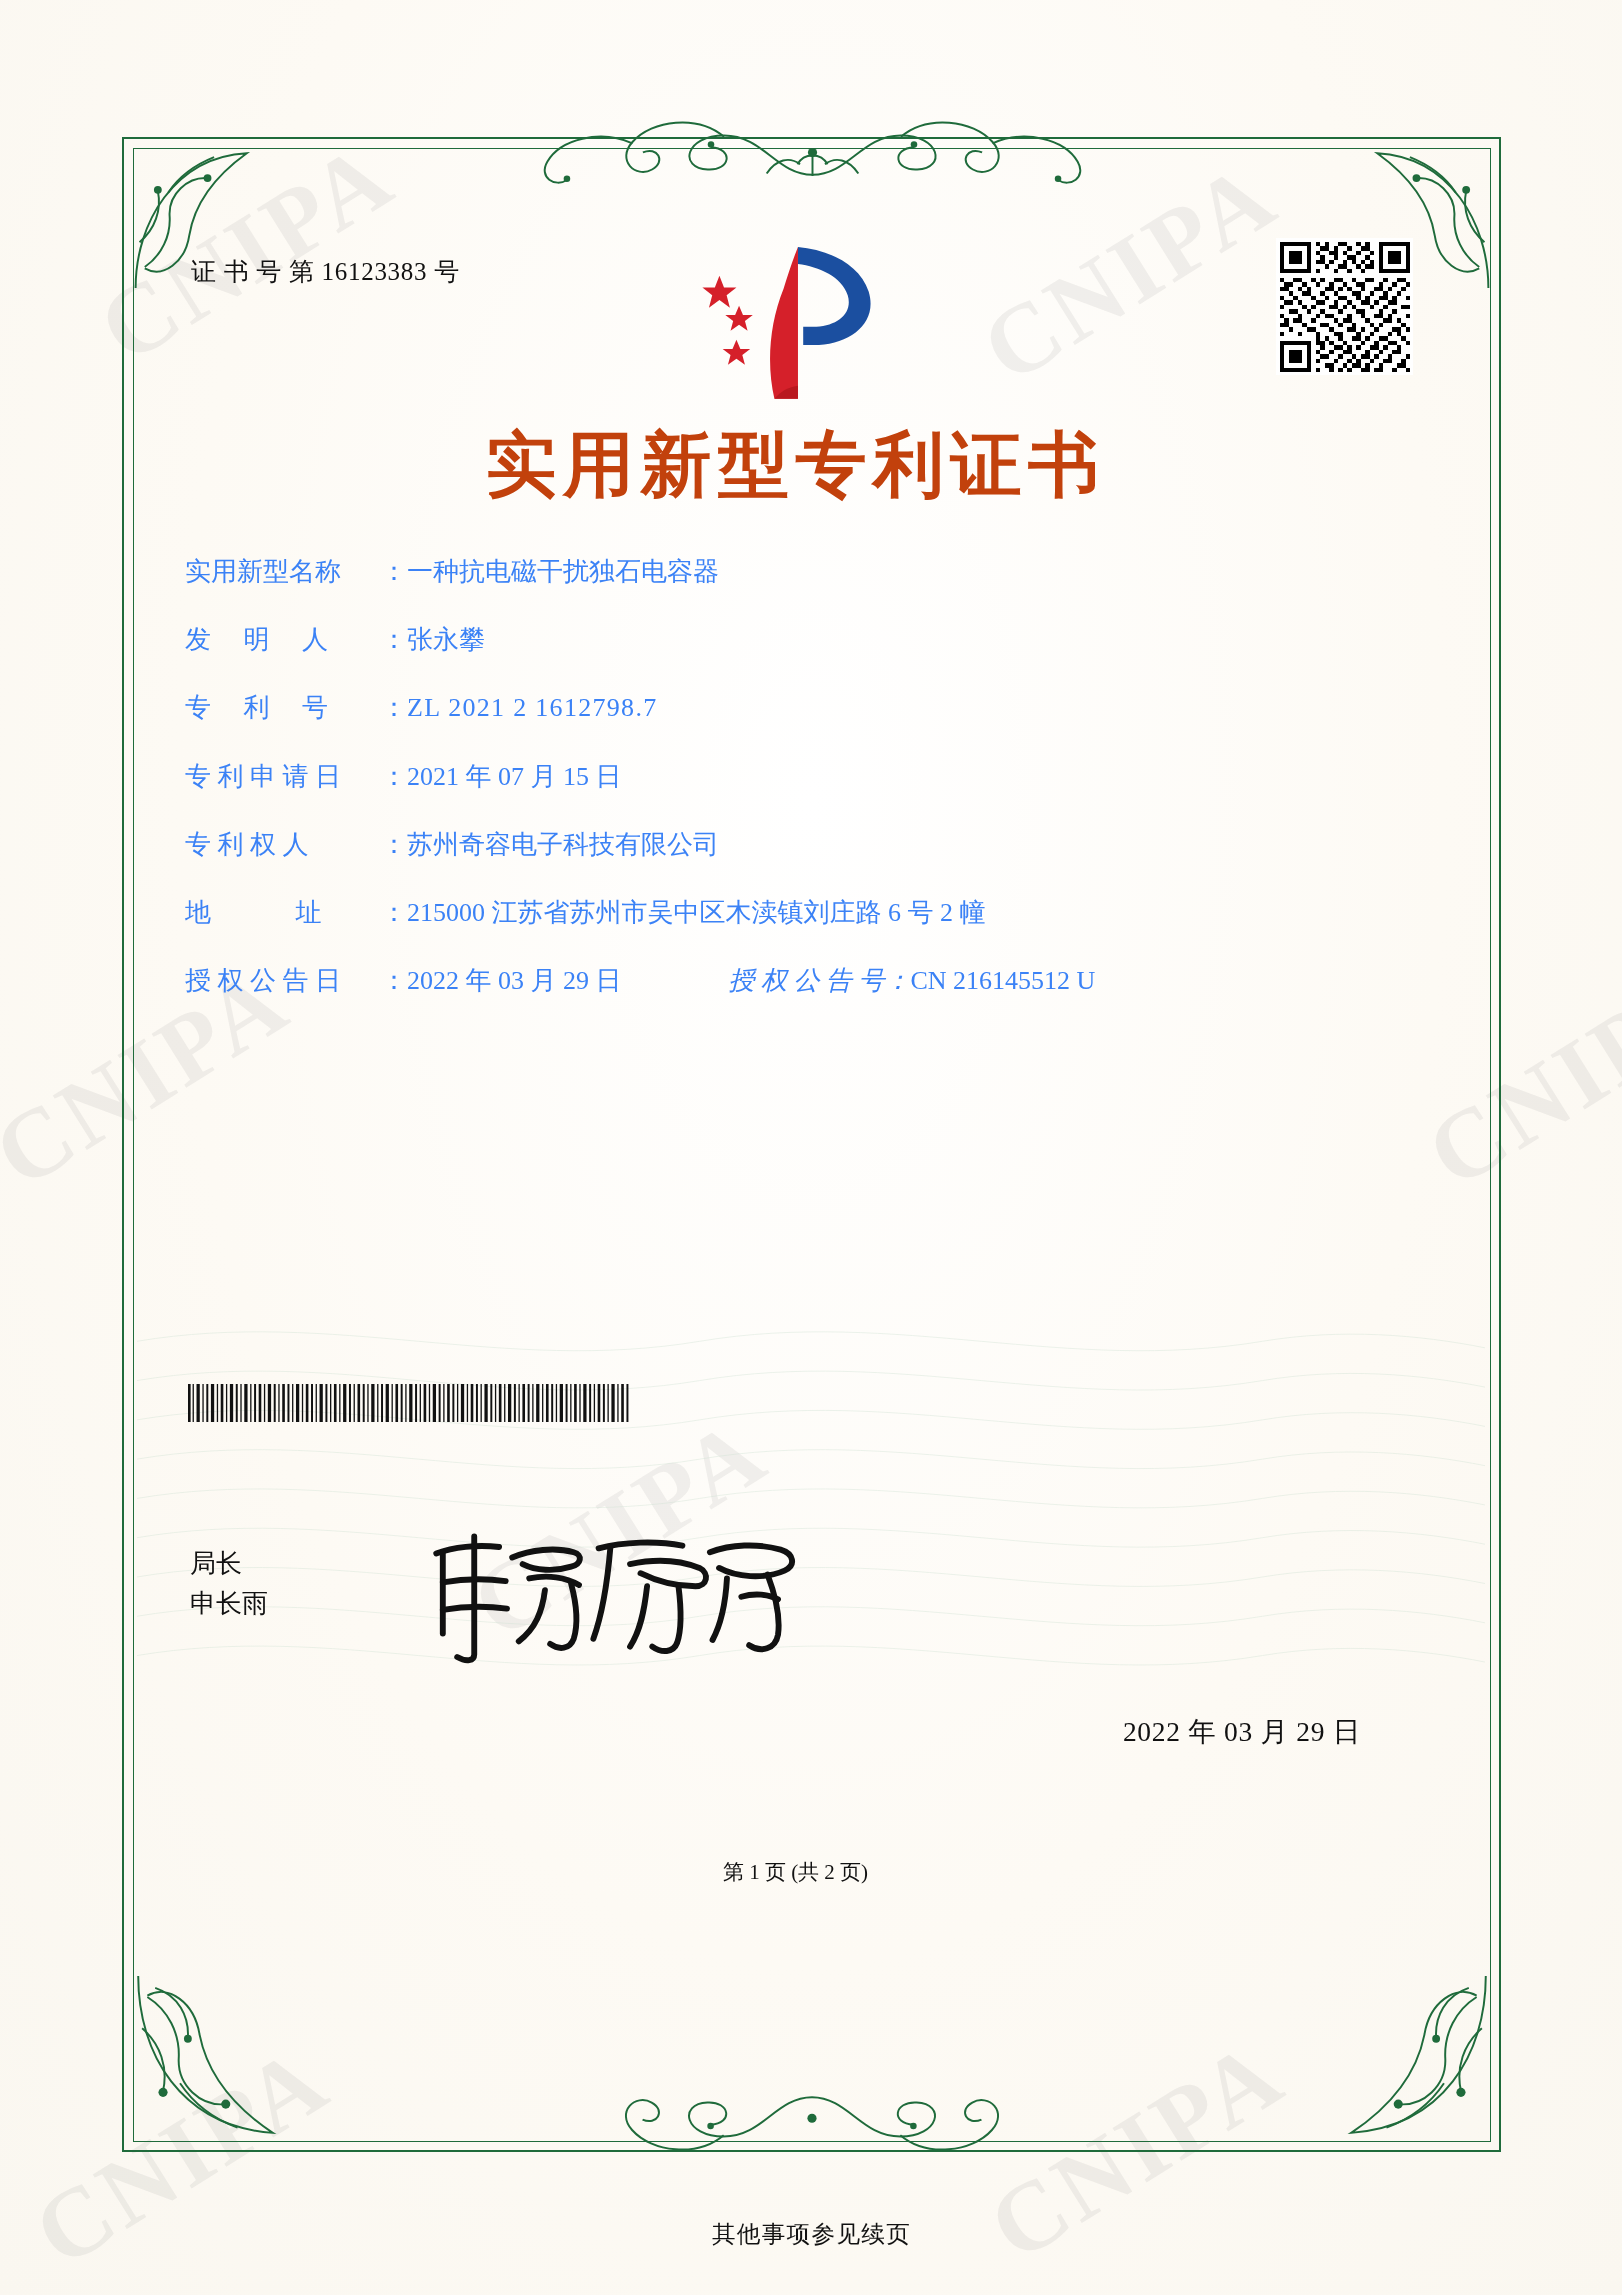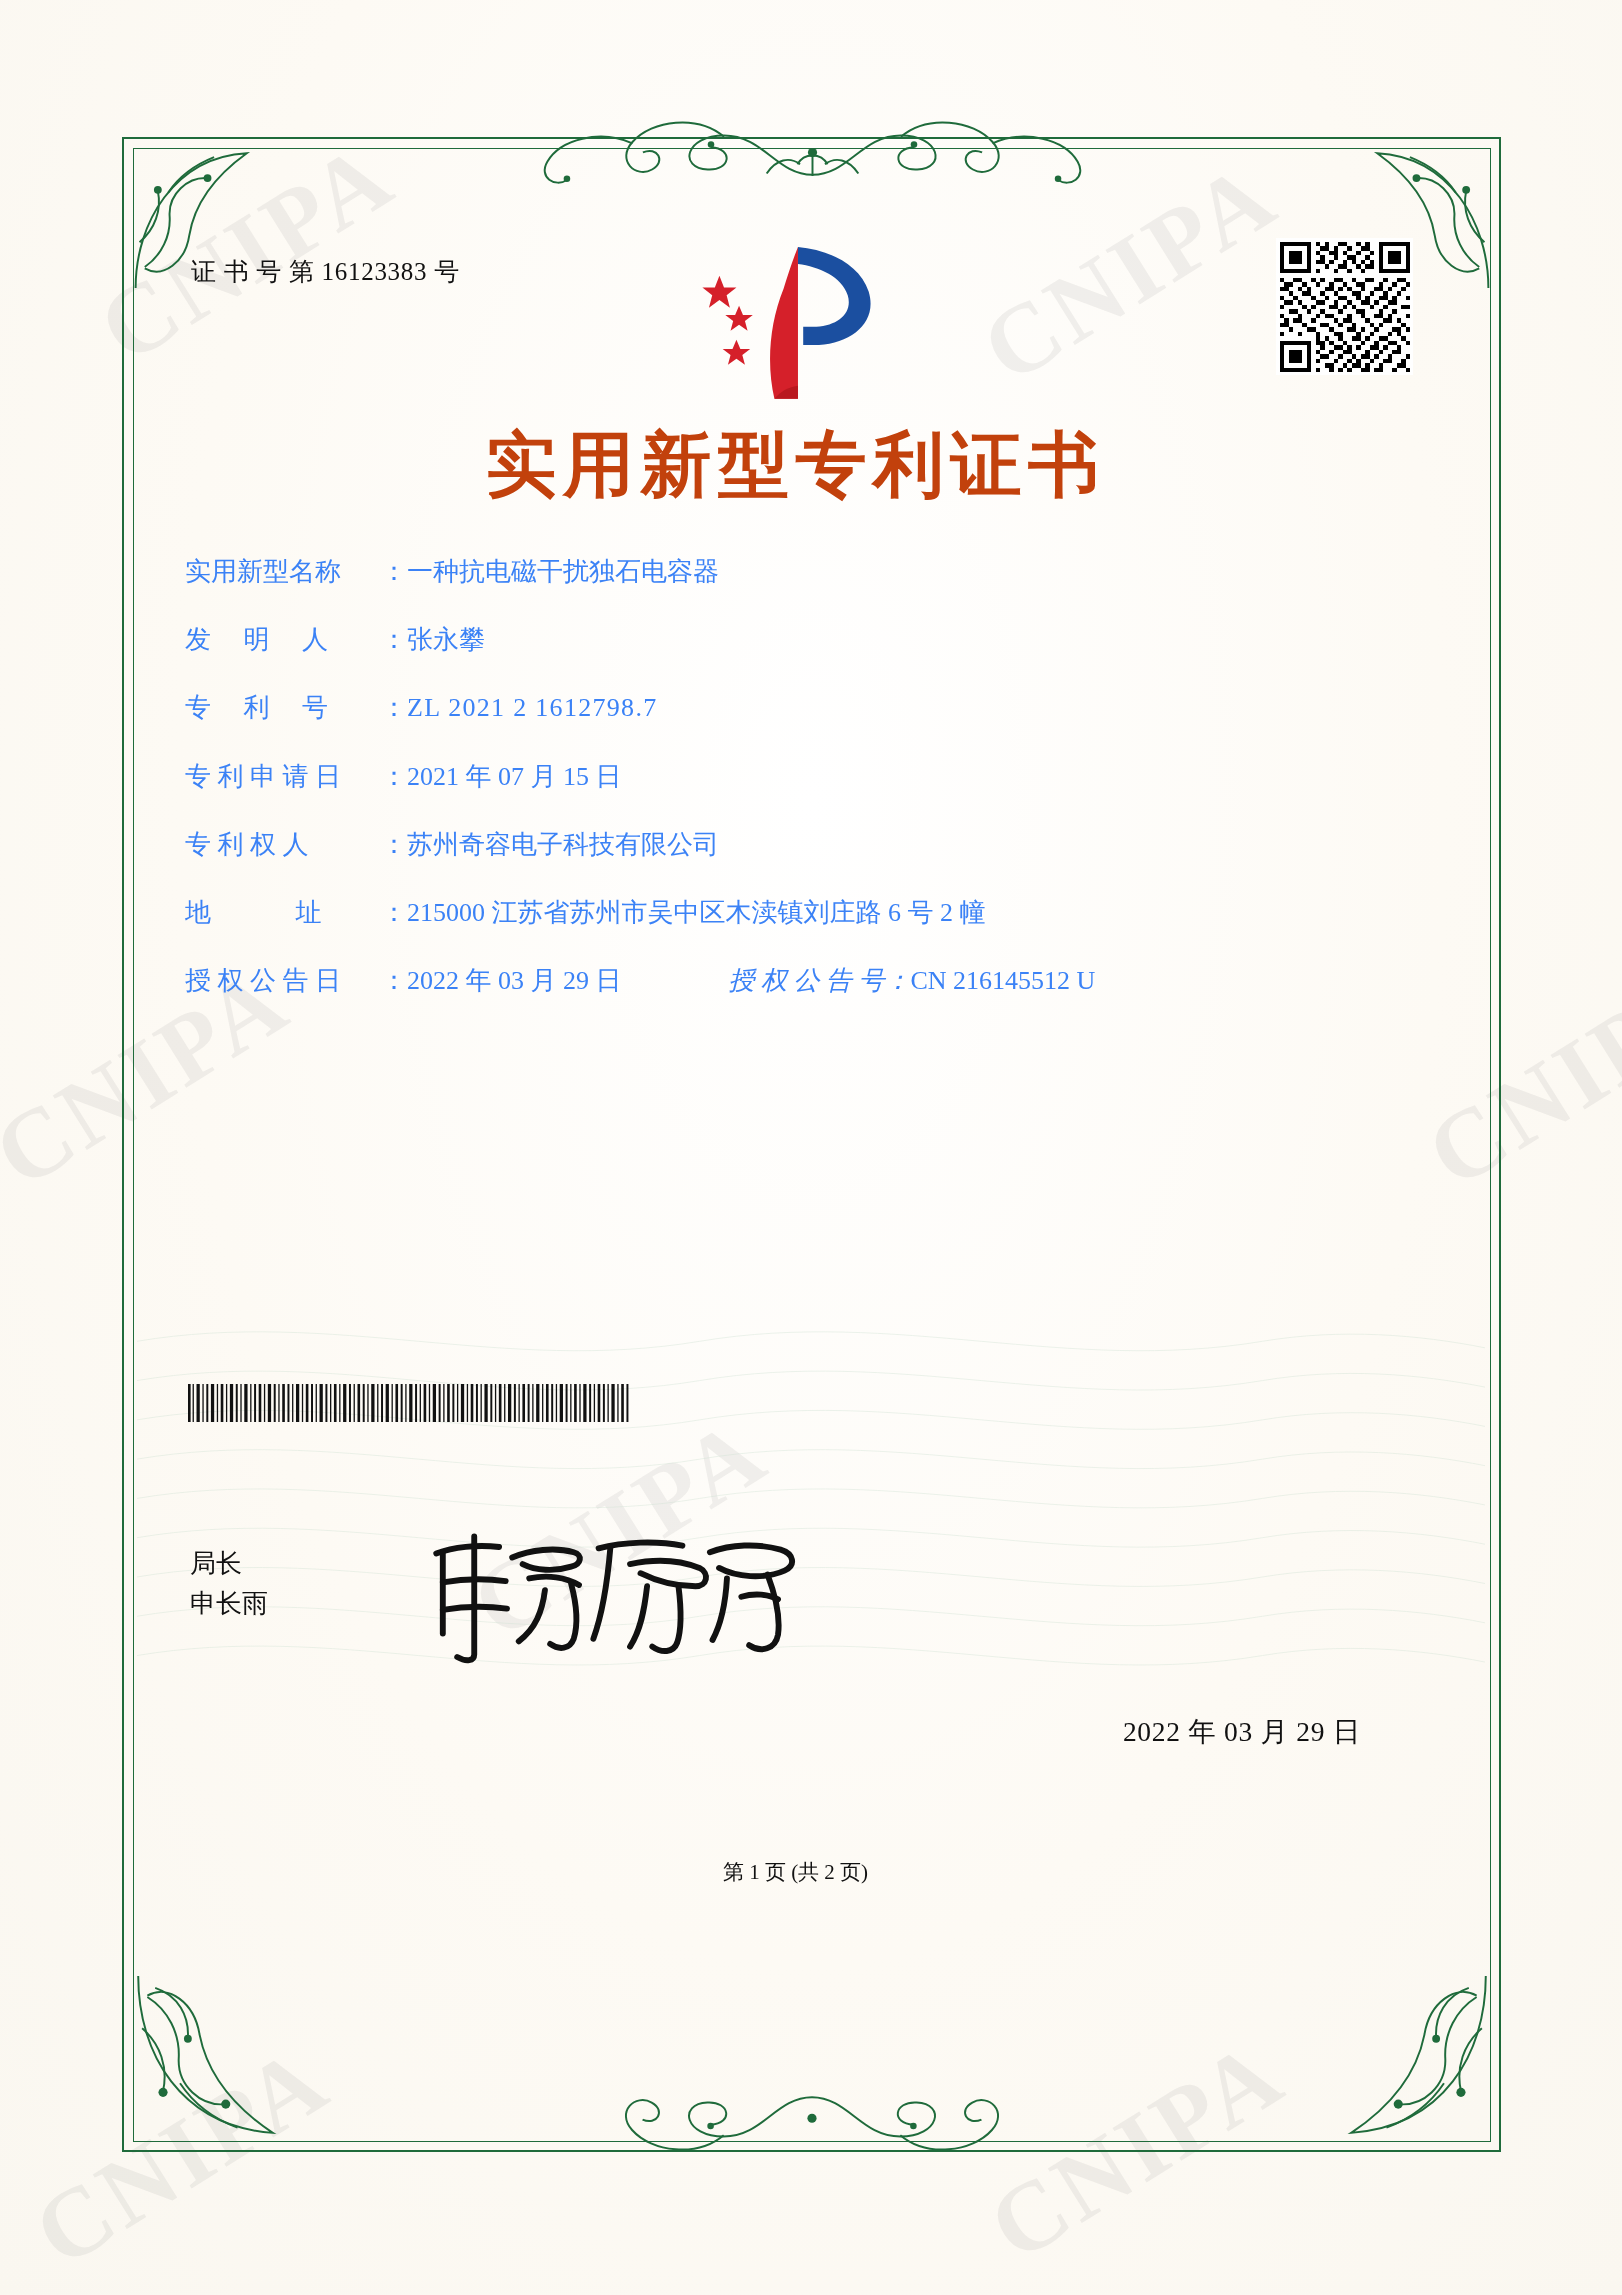--- a/index.html
+++ b/index.html
@@ -780,14 +780,15 @@
         <path d="M540 86 C 552 118, 560 150, 556 178 C 552 200, 530 206, 512 194"></path>
         <path d="M500 120 C 520 114, 542 116, 556 124"></path>
       </g>
     </svg>
 
     <div id="sign-date">2022 年 03 月 29 日</div>
 
     <div id="page-num">第 1 页 (共 2 页)</div>
   </div>
 
+  <div id="footer-note">其他事项参见续页</div>
 </div>
 
 
 </body></html>

